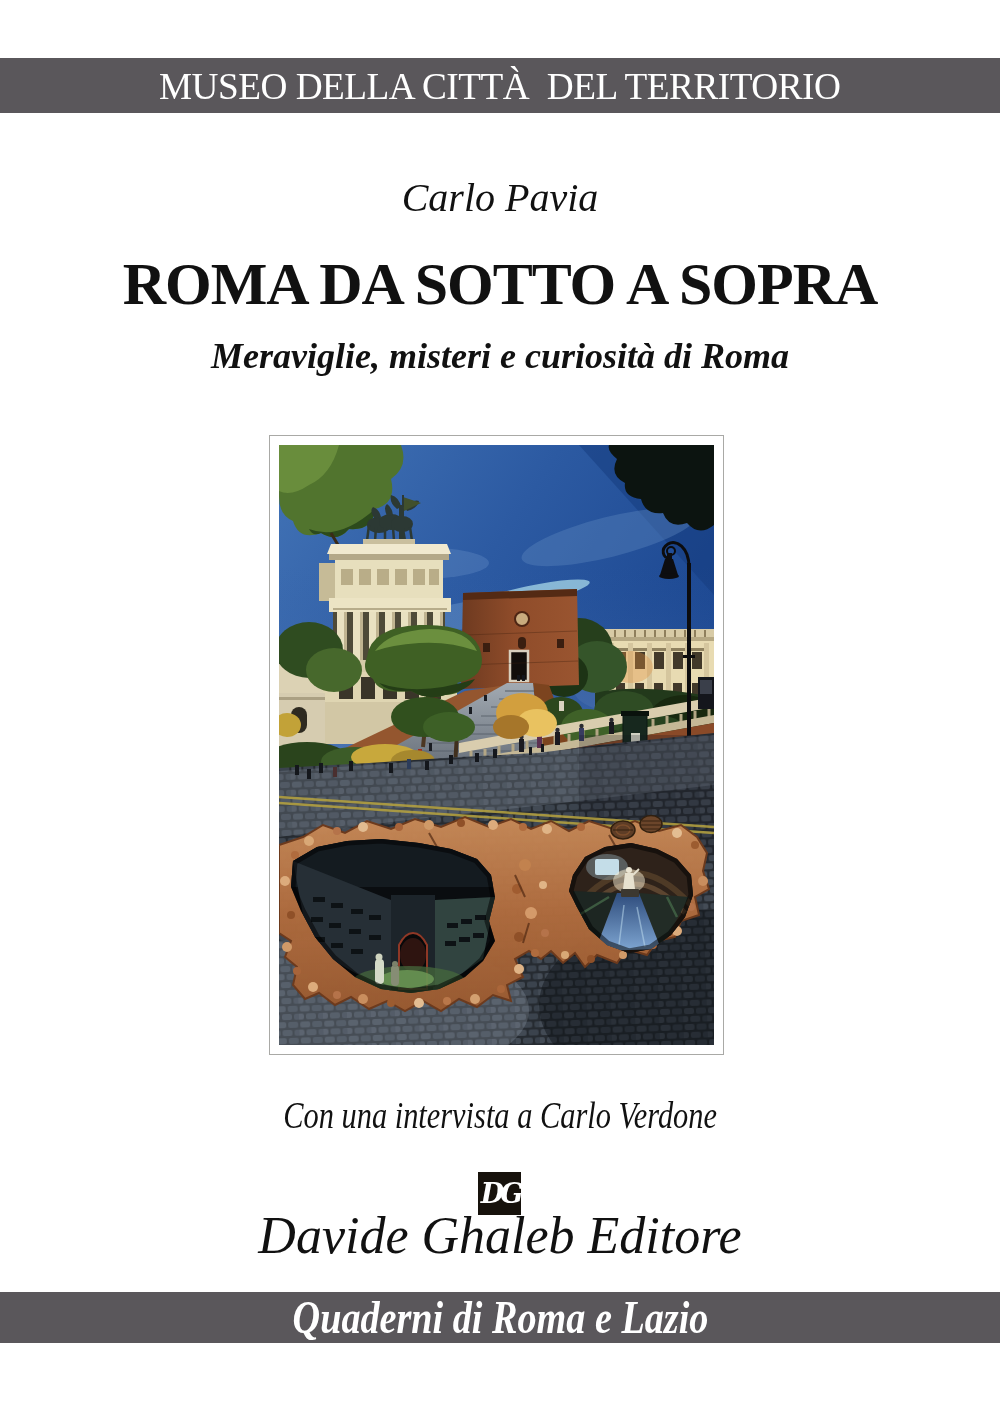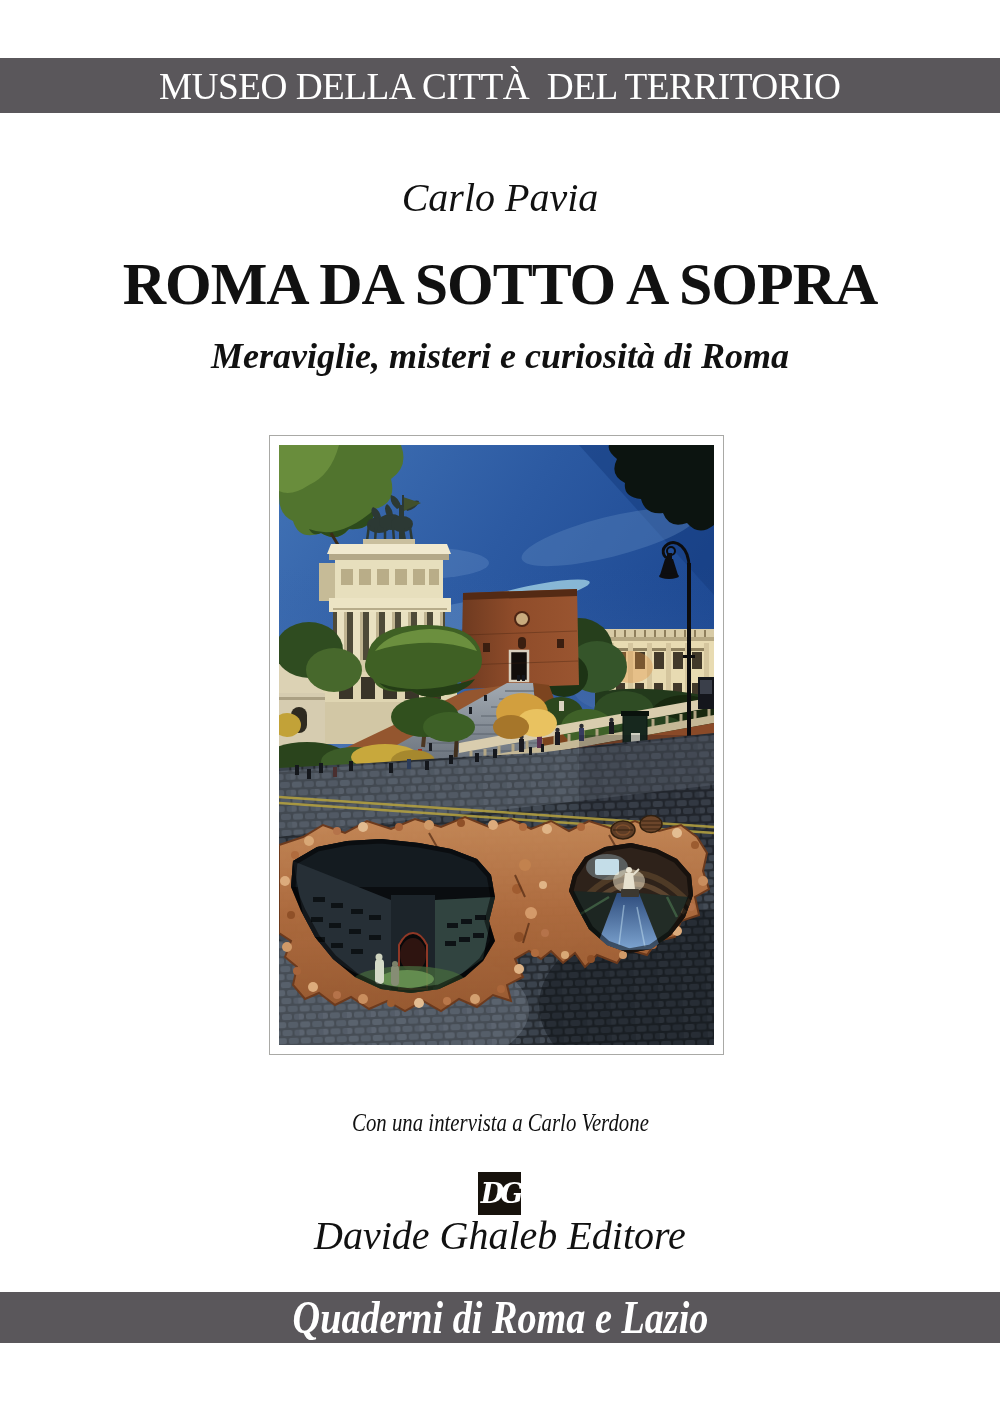--- a/index.html
+++ b/index.html
@@ -20,23 +20,23 @@
   }
   .series-text{
     color:#fff; font-size:46px; font-weight:bold; font-style:italic;
     display:inline-block; transform:scaleX(0.83); transform-origin:center;
     white-space:pre;
   }
   .centered-line{ position:absolute; left:0; width:1000px; text-align:center; }
   .author{ top:172px; font-size:40px; font-style:italic; line-height:52px; }
   .title{ top:248px; font-size:60px; font-weight:bold; line-height:72px; letter-spacing:-1px; }
   .subtitle{ top:330px; font-size:36px; font-weight:bold; font-style:italic; line-height:52px; }
-  .tagline{ top:1090px; font-size:26px; font-style:italic; line-height:50px;margin-top:8px; }
+  .tagline{ top:1090px; font-size:38px; font-style:italic; line-height:50px; }
   .tagline span{ display:inline-block; transform:scaleX(0.80); transform-origin:center; white-space:pre; }
-  .publisher-name{ top:1212px; font-size:40px; font-style:italic; line-height:48px; }
+  .publisher-name{ top:1212px; font-size:52px; font-style:italic; line-height:48px; }
   .photo-frame{
     position:absolute; left:269px; top:435px; width:455px; height:620px;
     box-sizing:border-box; border:1px solid #a9a9a6; background:#fff; padding:9px;
   }
   .photo{ width:435px; height:600px; overflow:hidden; }
   .logo{
     position:absolute; left:478px; top:1172px; width:43px; height:30px;
   }
 </style>
 </head>

